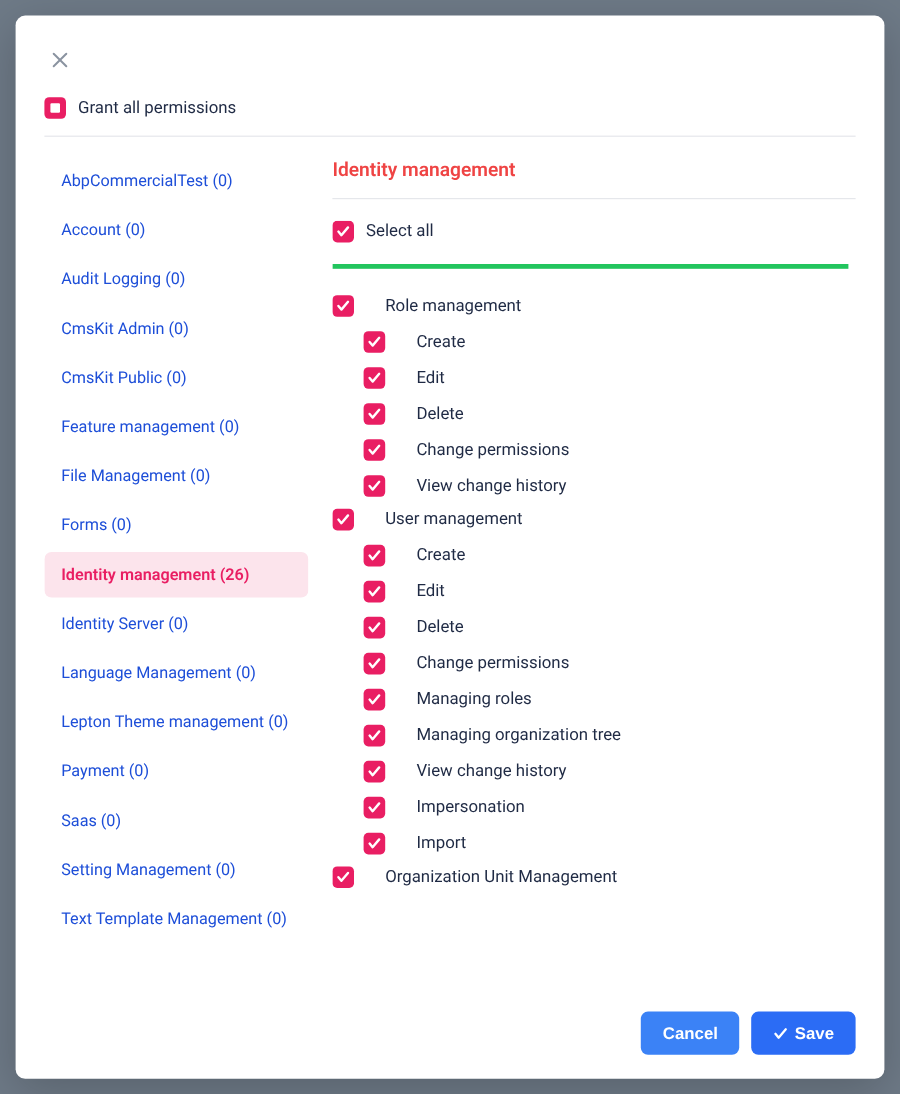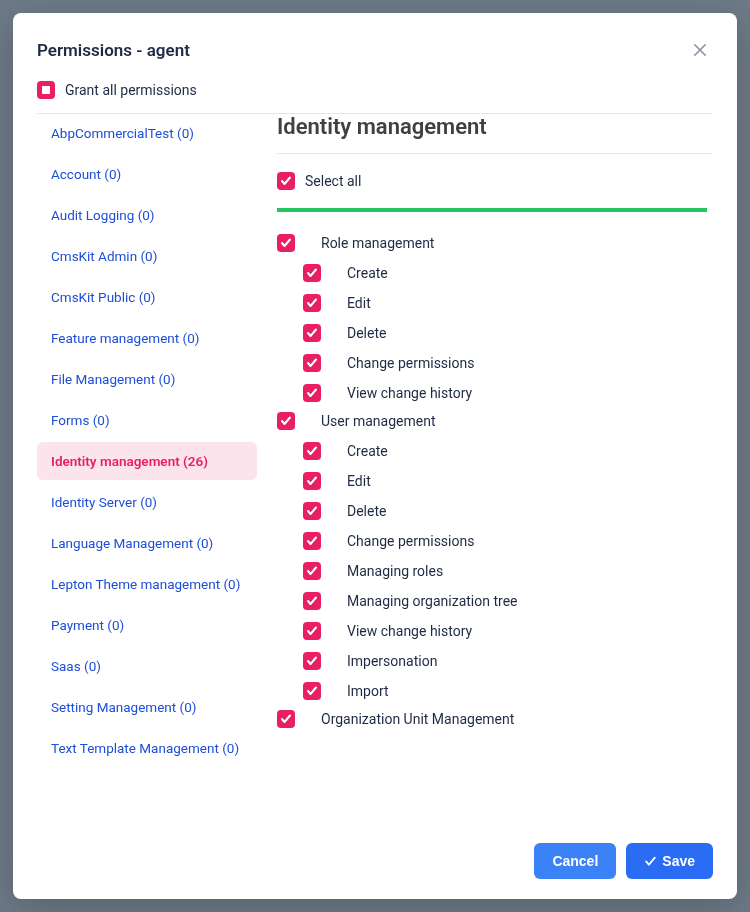--- a/index.html
+++ b/index.html
@@ -45,21 +45,21 @@
       align-items: center;
       justify-content: center;
     }
     .close-btn svg { width: 18px; height: 18px; }
     .grant-row {
       display: flex;
       align-items: center;
       gap: 10px;
       padding-bottom: 14px;
       border-bottom: 1px solid #e5e7eb;
-      margin-bottom: 0;
+      margin-bottom: 18px;
     }
     .cb {
       width: 18px;
       height: 18px;
       border-radius: 4px;
       background: #e91e63;
       display: inline-flex;
       align-items: center;
       justify-content: center;
       flex-shrink: 0;
@@ -101,23 +101,23 @@
       color: #e91e63;
       font-weight: 600;
     }
     .main {
       flex: 1;
       min-height: 0;
       display: flex;
       flex-direction: column;
     }
     .section-title {
-      font-size: 22px;
+      font-size: 16px;
       font-weight: 600;
-      color: #404040;
+      color: #ef4444;
       padding-bottom: 14px;
       border-bottom: 1px solid #e5e7eb;
       margin-bottom: 18px;
     }
     .perm-scroll {
       flex: 1;
       overflow-y: scroll;
       padding-right: 6px;
     }
     .perm-scroll::-webkit-scrollbar { width: 10px; }
@@ -178,21 +178,20 @@
     .btn-cancel { background: #3b82f6; }
     .btn-save { background: #2b6cf5; }
     .btn-save svg { width: 13px; height: 13px; }
   </style>
 </head>
 <body>
 
 <div class="modal">
 
   <div class="modal-header">
-    <div class="modal-title">Permissions - agent</div>
     <button class="close-btn">
       <svg viewBox="0 0 24 24" fill="none" stroke="currentColor" stroke-width="2.2" stroke-linecap="round">
           <line x1="5" y1="5" x2="19" y2="19"></line>
           <line x1="19" y1="5" x2="5" y2="19"></line>
         </svg>
     </button>
   </div>
 
   <div class="grant-row">
     <span class="cb indeterminate"></span>

